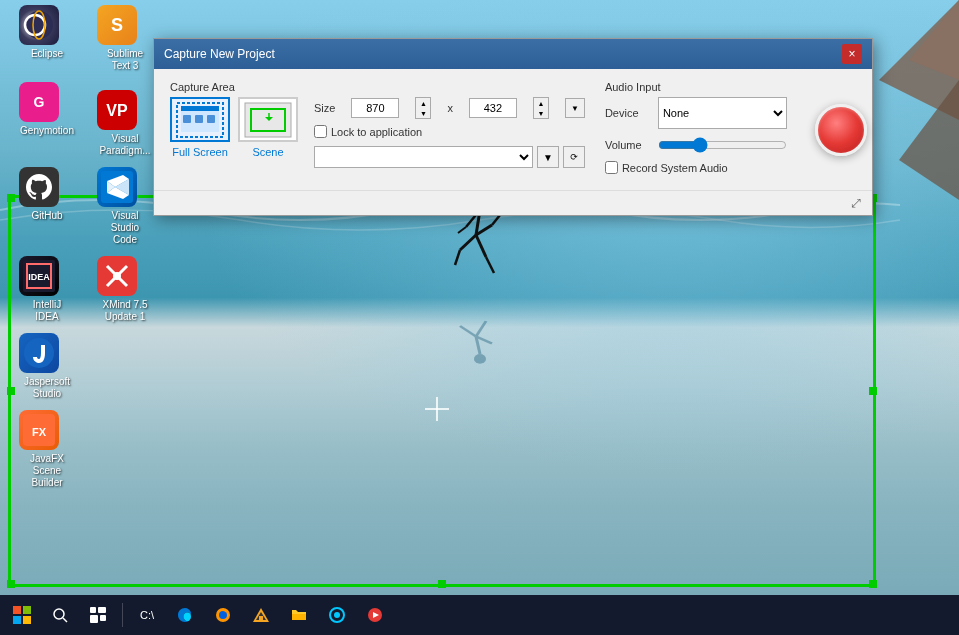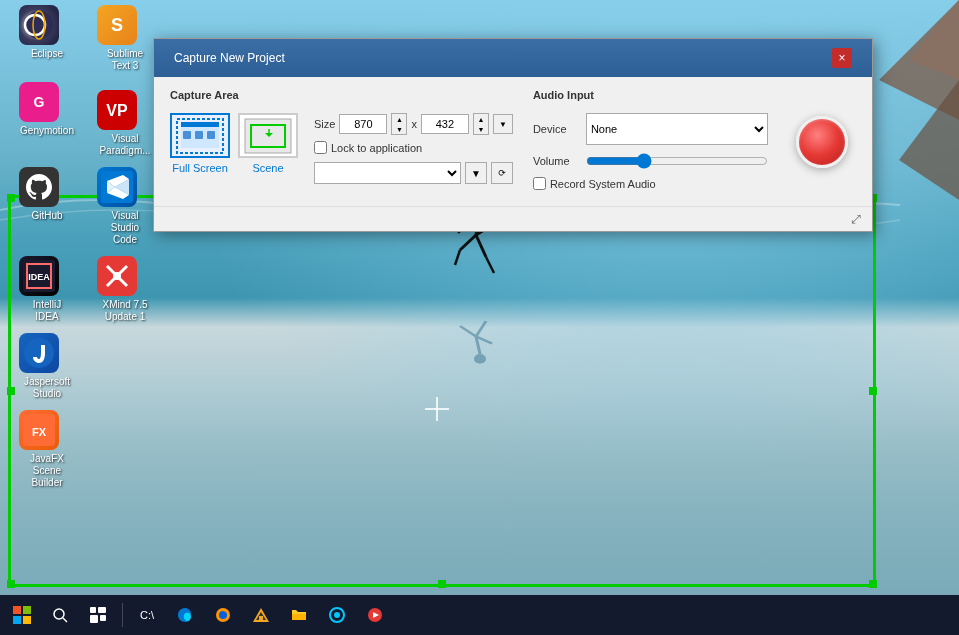--- a/index.html
+++ b/index.html
@@ -180,24 +180,24 @@
       top: 38px;
       left: 153px;
       width: 720px;
       background: #f0f0f0;
       border: 1px solid #999;
       box-shadow: 3px 3px 15px rgba(0,0,0,0.4);
       z-index: 100;
     }
     .dialog-titlebar {
       background: linear-gradient(180deg, #3a6ea5 0%, #2d5f96 100%);
-      height: 38px;
-      display: flex;
-      align-items: center;
-      padding: 0 20px;
+      height: 30px;
+      display: flex;
+      align-items: center;
+      padding: 0 10px;
       color: white;
     }
     .dialog-title {
       flex: 1;
       font-size: 12px;
       font-weight: normal;
     }
     .dialog-close {
       width: 20px;
       height: 20px;
@@ -218,22 +218,22 @@
     }
     .capture-area-section {
       flex: 1;
     }
     .audio-input-section {
       flex: 1;
     }
     .section-label {
       font-size: 11px;
       color: #333;
-      margin-bottom: 12px;
-      font-weight: 700;
+      margin-bottom: 4px;
+      font-weight: 400;
     }
     .capture-options {
       display: flex;
       gap: 8px;
       align-items: flex-start;
       margin-bottom: 10px;
     }
     .capture-option {
       display: flex;
       flex-direction: column;
@@ -256,21 +256,21 @@
       border-color: #0078d4;
       background: #e8f0fe;
     }
     .capture-thumb-label {
       font-size: 11px;
       color: #0078d4;
     }
     .size-row {
       display: flex;
       align-items: center;
-      gap: 4px;
+      gap: 16px;
       margin-bottom: 6px;
     }
     .size-label { font-size: 11px; color: #333; }
     .size-input {
       width: 48px;
       height: 20px;
       border: 1px solid #aaa;
       text-align: center;
       font-size: 11px;
       padding: 0 2px;

